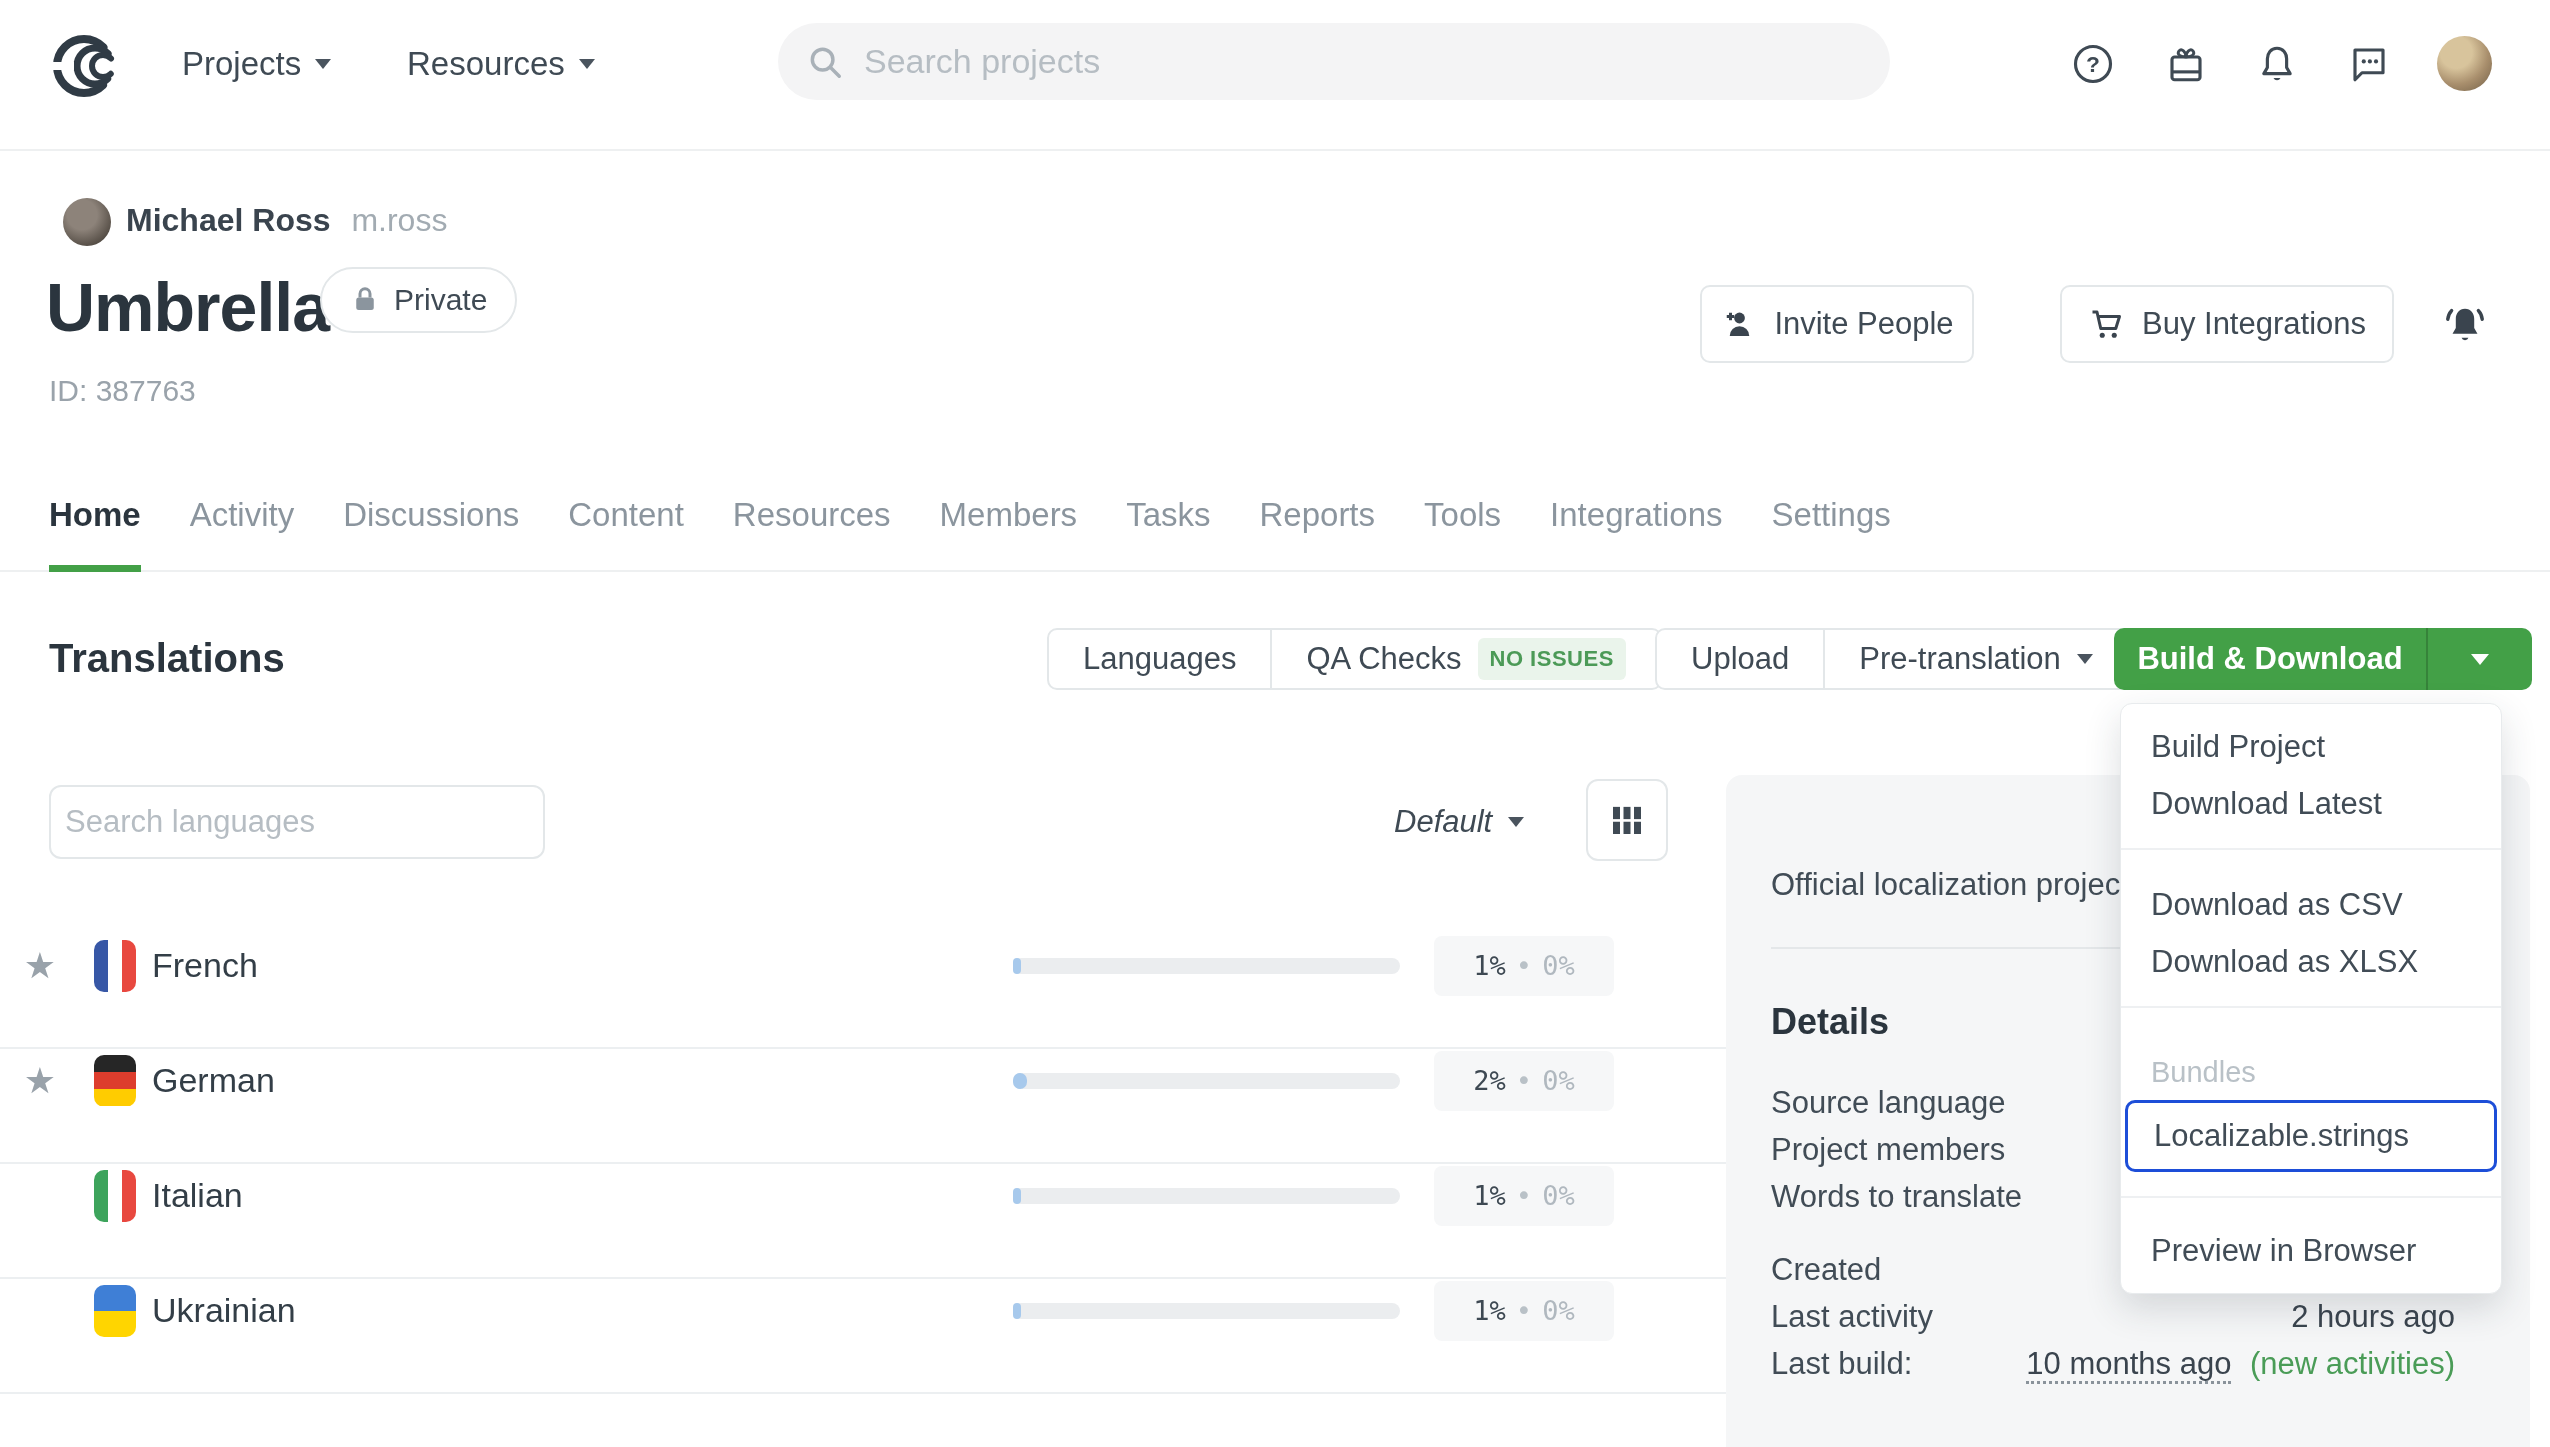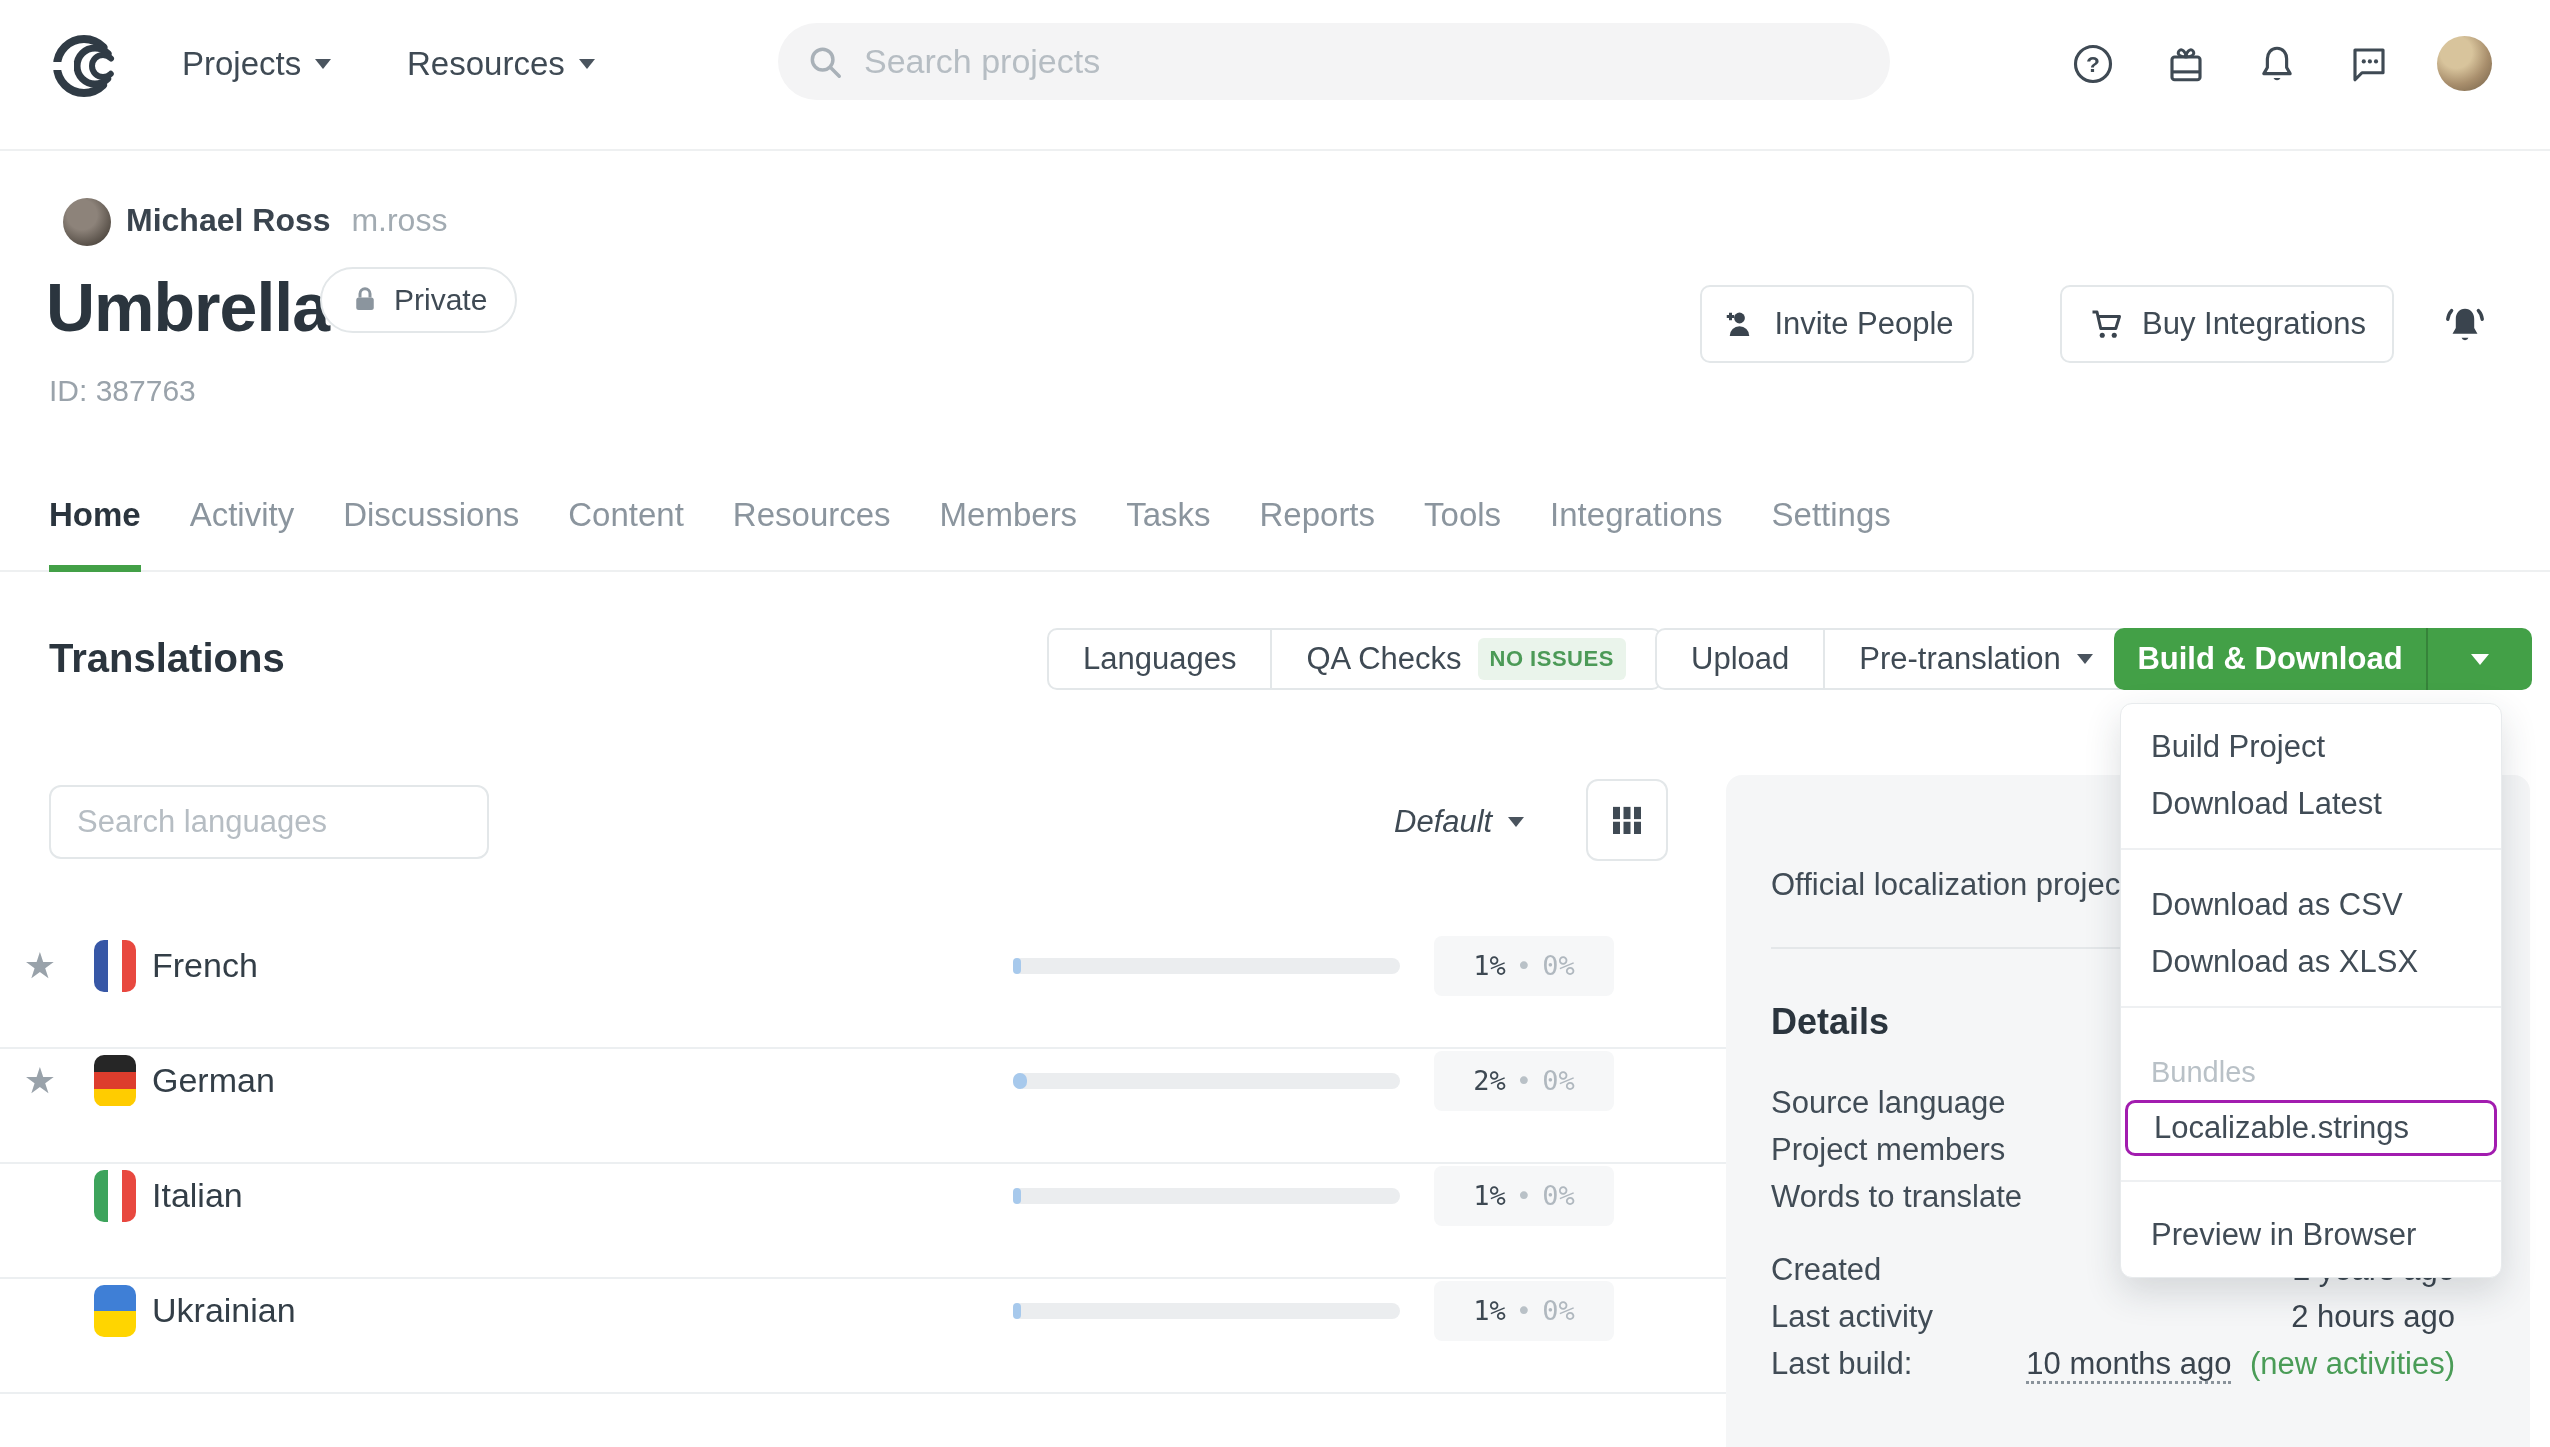--- a/index.html
+++ b/index.html
@@ -67,29 +67,29 @@
 
   
   #build-menu { position:absolute; left:2120px; top:703px; width:382px; background:#fff;
     border:1px solid #e8ebed; border-radius:12px; box-shadow:0 14px 36px rgba(40,50,60,.16);
     padding:14px 0 14px 0; z-index:20; }
   .menu-item { height:57px; display:flex; align-items:center; padding-left:30px; font-size:31px;
     color:#414c56; cursor:pointer; }
   .menu-div { height:2px; background:#eef0f2; margin:16px 0; }
   #menu-bundles-label { height:40px; display:flex; align-items:center; padding-left:30px;
     font-size:29px; color:#b9c1c7; margin-top:44px; }
-  #menu-localizable { margin:8px 4px 0 4px; height:56px; border:3px solid #a21caf; border-radius:10px;
+  #menu-localizable { margin:8px 4px 0 4px; height:72px; border:3px solid #1d4ed8; border-radius:10px;
     padding-left:26px; display:flex; align-items:center; font-size:31px; color:#414c56; cursor:pointer; background:#fff; }
   .mi-csv { margin-top:26px; }
   .mi-preview { margin-top:24px; }
   .menu-div.after-red { margin-top:24px; }
 
   
-  #lang-search { position:absolute; left:49px; top:785px; width:440px; height:74px;
-    border:2px solid #e3e7e9; border-radius:12px; padding:0 26px; font-size:31px; color:#5a646e;
+  #lang-search { position:absolute; left:49px; top:785px; width:496px; height:74px;
+    border:2px solid #e3e7e9; border-radius:12px; padding:0 14px; font-size:31px; color:#5a646e;
     outline:none; font-family:"Liberation Sans", sans-serif; }
   #lang-search::placeholder { color:#b6bdc3; }
   #sort-select { position:absolute; left:1394px; top:792px; height:60px; display:flex; align-items:center;
     gap:16px; font-size:31px; color:#3f4a54; cursor:pointer;font-style:italic; }
   #view-toggle { position:absolute; left:1586px; top:779px; width:82px; height:82px;
     border:2px solid #e3e7e9; border-radius:12px; background:#fff; display:flex; align-items:center;
     justify-content:center; cursor:pointer; }
   #rows { position:absolute; left:0; top:934px; width:1726px; }
   .lang-row { height:113px; border-bottom:2px solid #eceff1; display:flex; align-items:center;
     padding-bottom:50px; box-sizing:content-box; height:63px; position:relative; }

